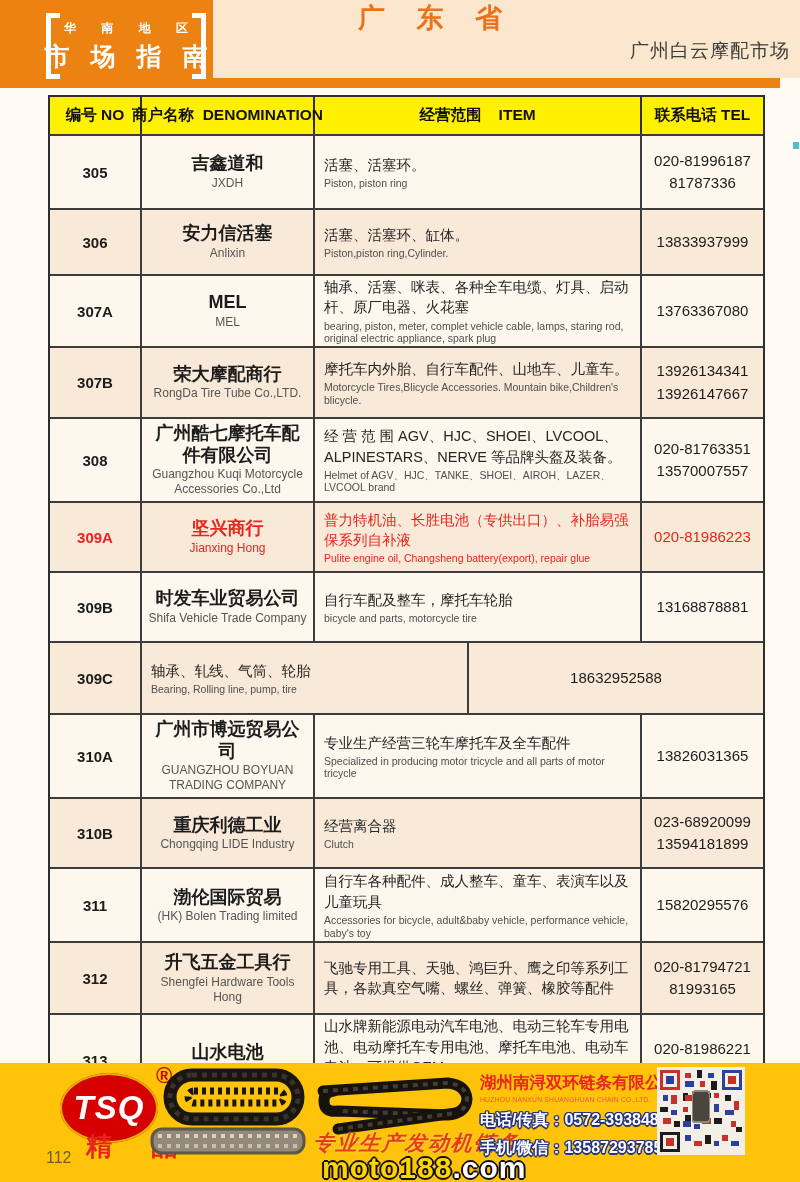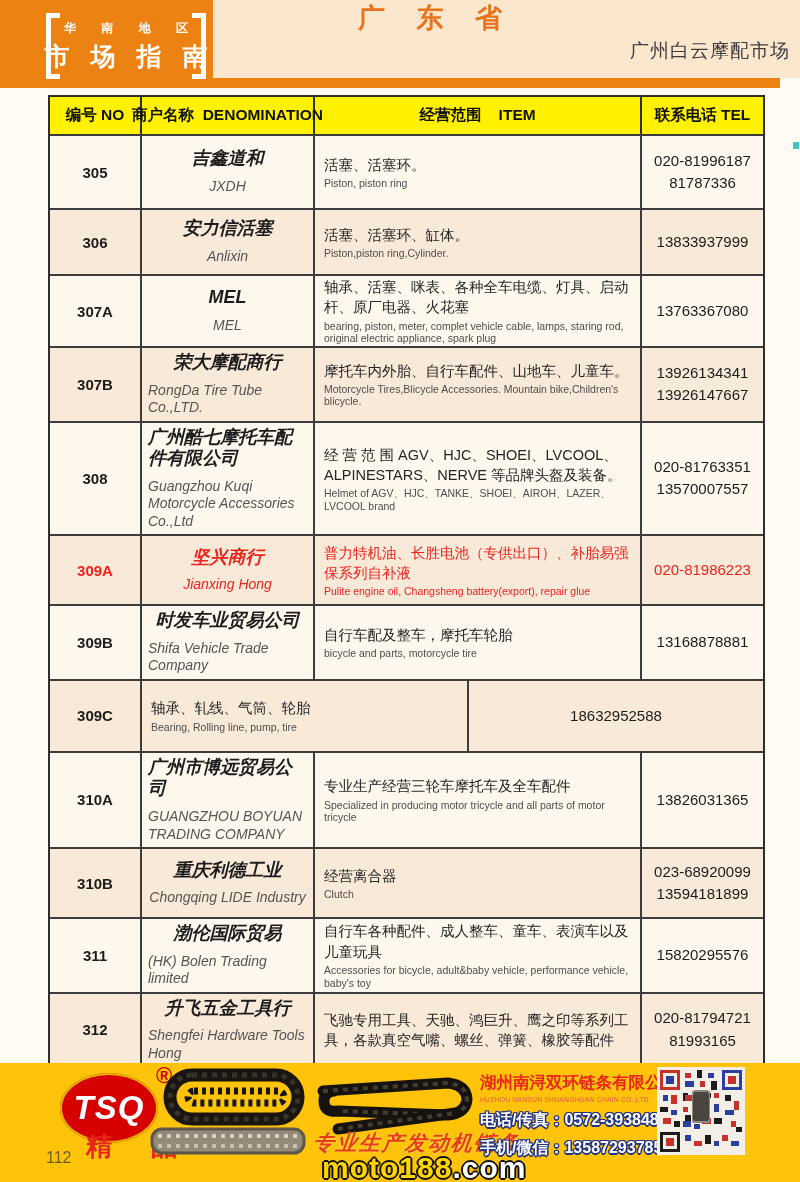--- a/index.html
+++ b/index.html
@@ -32,23 +32,23 @@
   .mtable { position:absolute; left:48px; top:95px; width:717px; border:2px solid #2e2e2e; background:#fdf7ed; }
   .hrow { display:flex; background:#fff100; font-weight:bold; font-size:15.5px; color:#111; height:37px; }
   .hrow .hcell { display:flex; align-items:center; justify-content:center; border-right:2px solid #2e2e2e; white-space:pre; }
   .hrow .hcell:last-child { border-right:none; }
   .c1 { width:92px; } .c2 { width:173px; } .c3 { width:327px; } .c4 { width:123px; flex:1; }
   .row { display:flex; border-top:2px solid #3c3c3c; background:#fdf7ed; }
   .row.alt { background:#f9e9d8; }
   .row .cell { border-right:2px solid #3c3c3c; }
   .row .cell:last-child { border-right:none; }
   .cell.no { display:flex; align-items:center; justify-content:center; font-weight:bold; font-size:15px; color:#1c1c1c; }
-  .cell.name { display:flex; flex-direction:column; align-items:center; justify-content:center; text-align:left; padding:4px 6px;font-style:italic; }
+  .cell.name { display:flex; flex-direction:column; align-items:center; justify-content:center; text-align:center; padding:4px 6px; }
   .name .zh { font-size:18px; font-weight:bold; color:#1c1c1c; line-height:1.2; }
-  .name .en { font-size:14px; color:#555; line-height:1.25; margin-top:8px; }
+  .name .en { font-size:12px; color:#555; line-height:1.25; margin-top:1px; }
   .cell.item { display:flex; flex-direction:column; justify-content:center; padding:1px 9px; }
   .item .zh { font-size:14.5px; color:#262626; line-height:1.4; }
   .item .en { font-size:10.5px; color:#4e4e4e; line-height:1.2; margin-top:2px; }
   .cell.tel { display:flex; flex-direction:column; align-items:center; justify-content:center; font-size:15px; color:#1c1c1c; line-height:1.5; text-align:center; }
   
   .row:nth-of-type(1){min-height:74px}.row:nth-of-type(2){min-height:66px}
   .row:nth-of-type(3){min-height:72px}.row:nth-of-type(4){min-height:71px}
   .row:nth-of-type(5){min-height:75px}.row:nth-of-type(6){min-height:70px}
   .row:nth-of-type(7){min-height:70px}.row:nth-of-type(8){min-height:72px}
   .row:nth-of-type(9){min-height:72px}.row:nth-of-type(10){min-height:70px}

